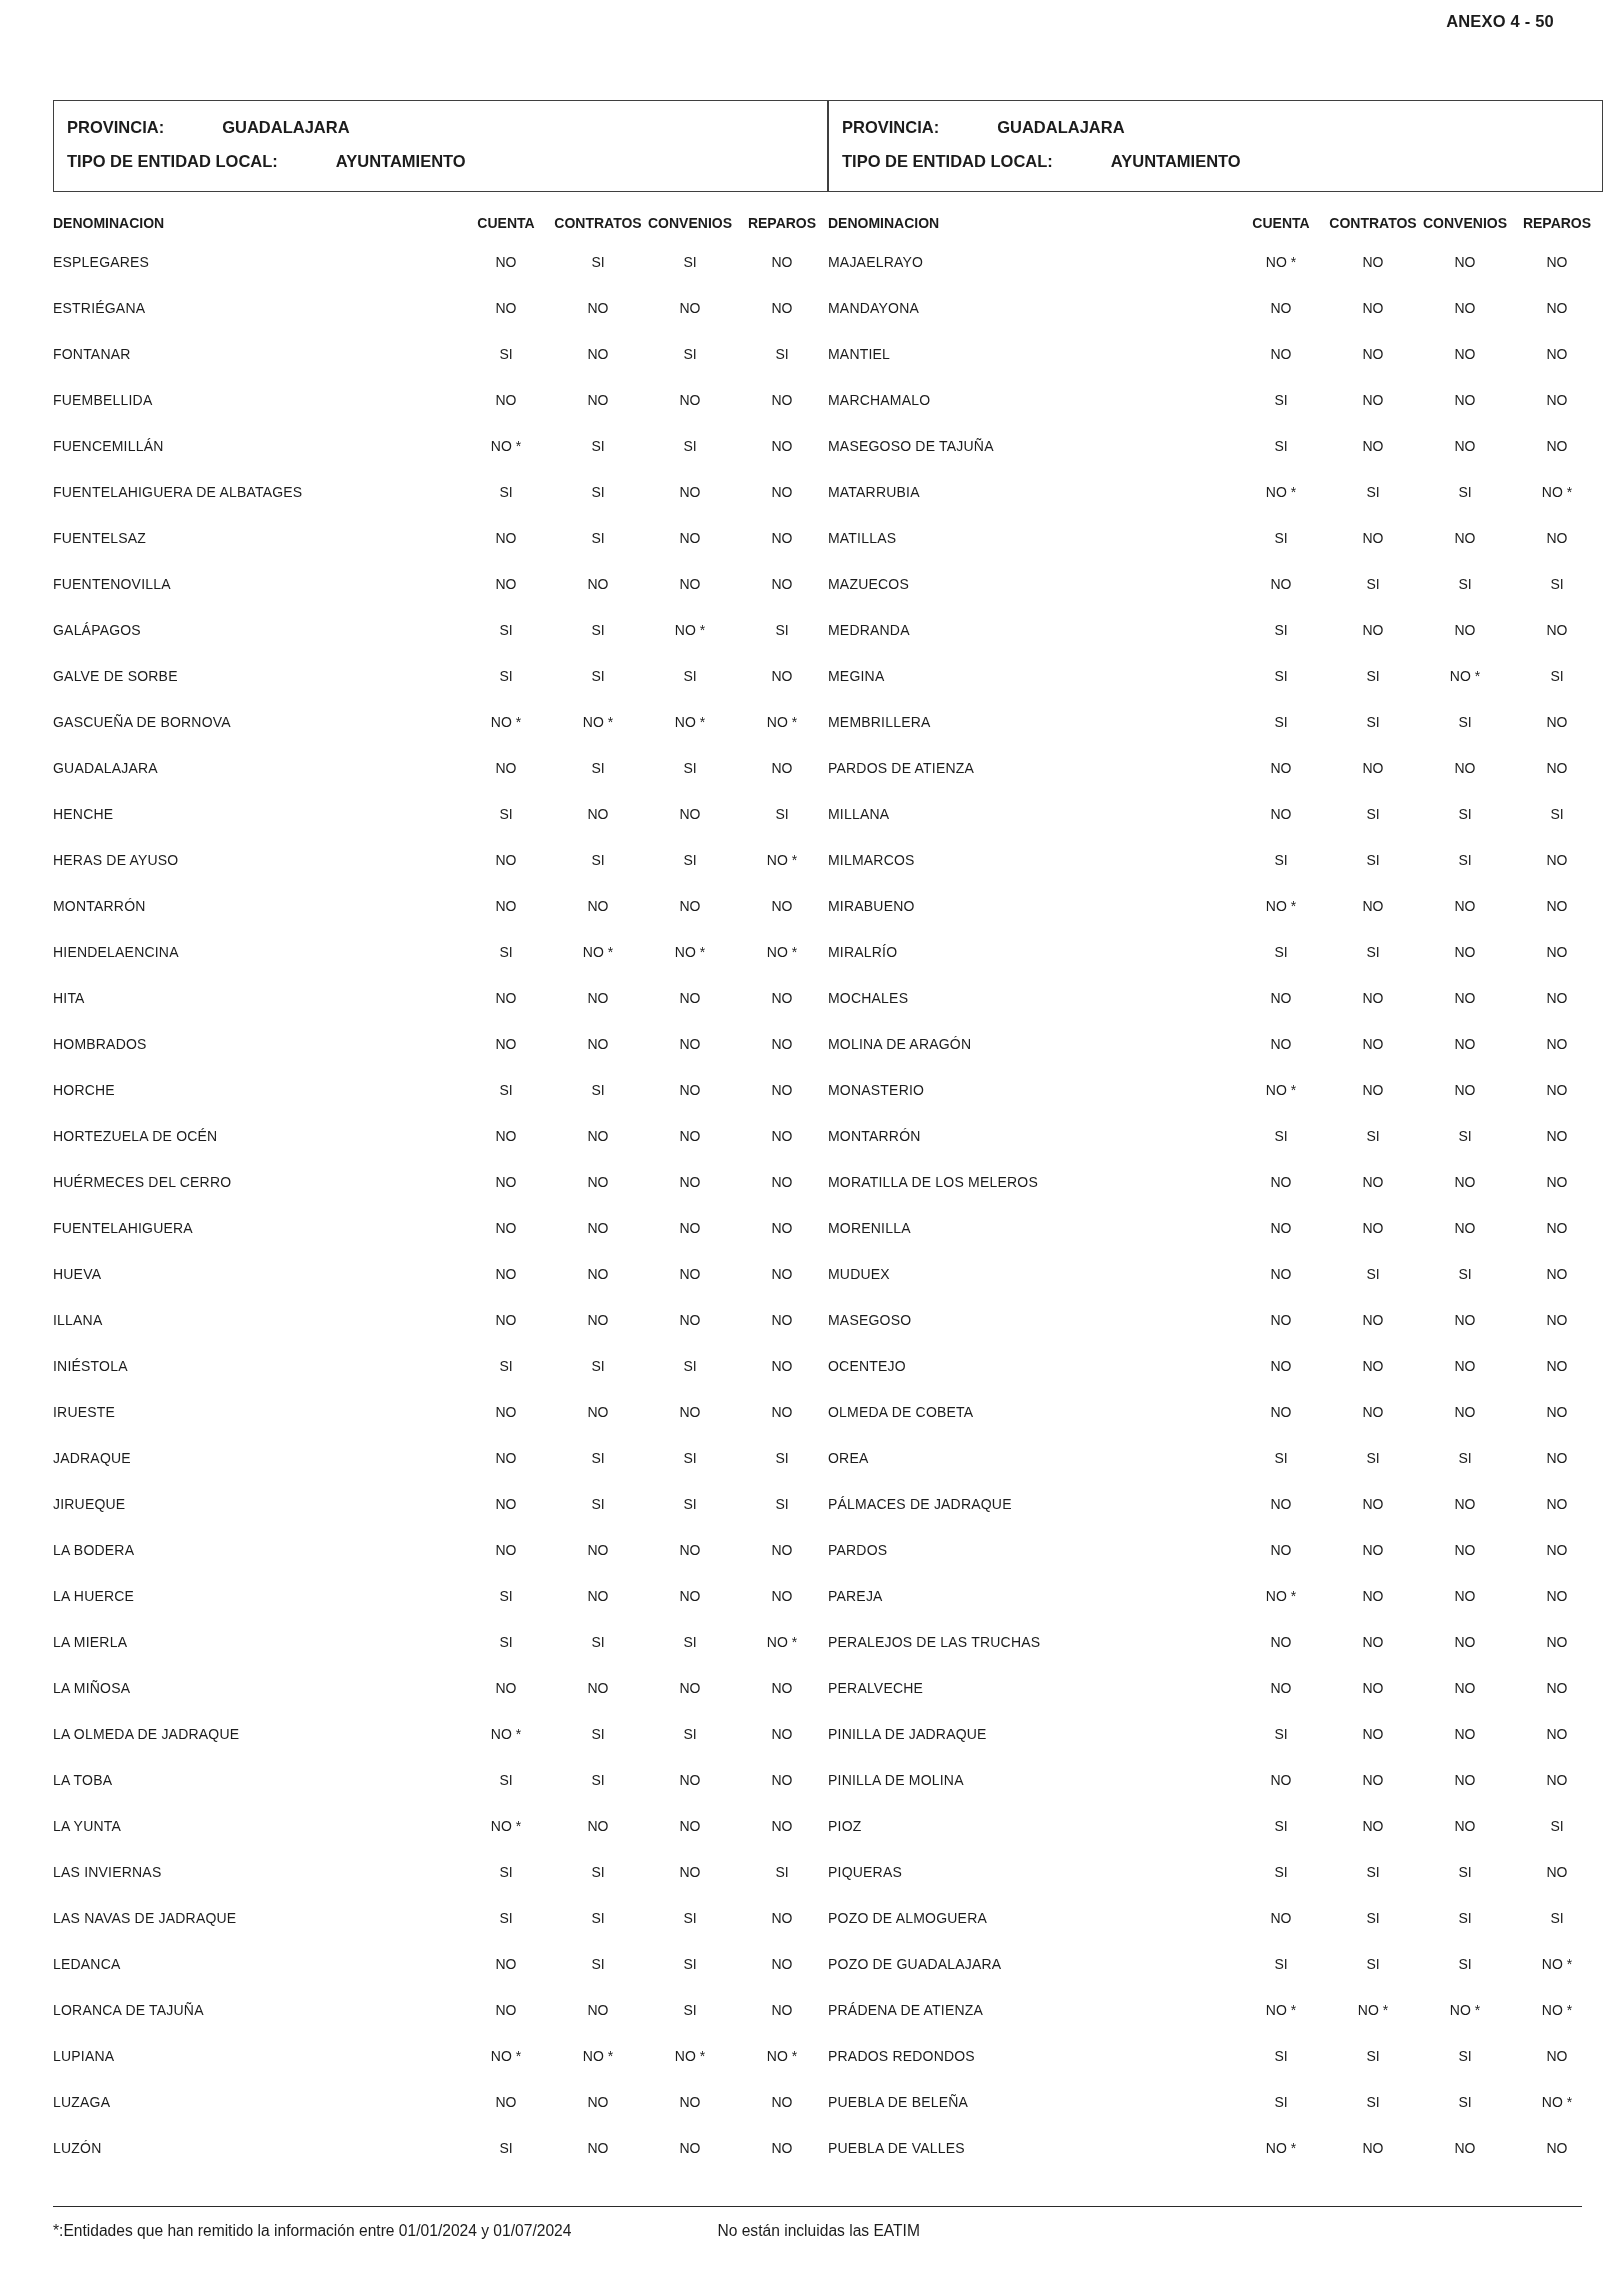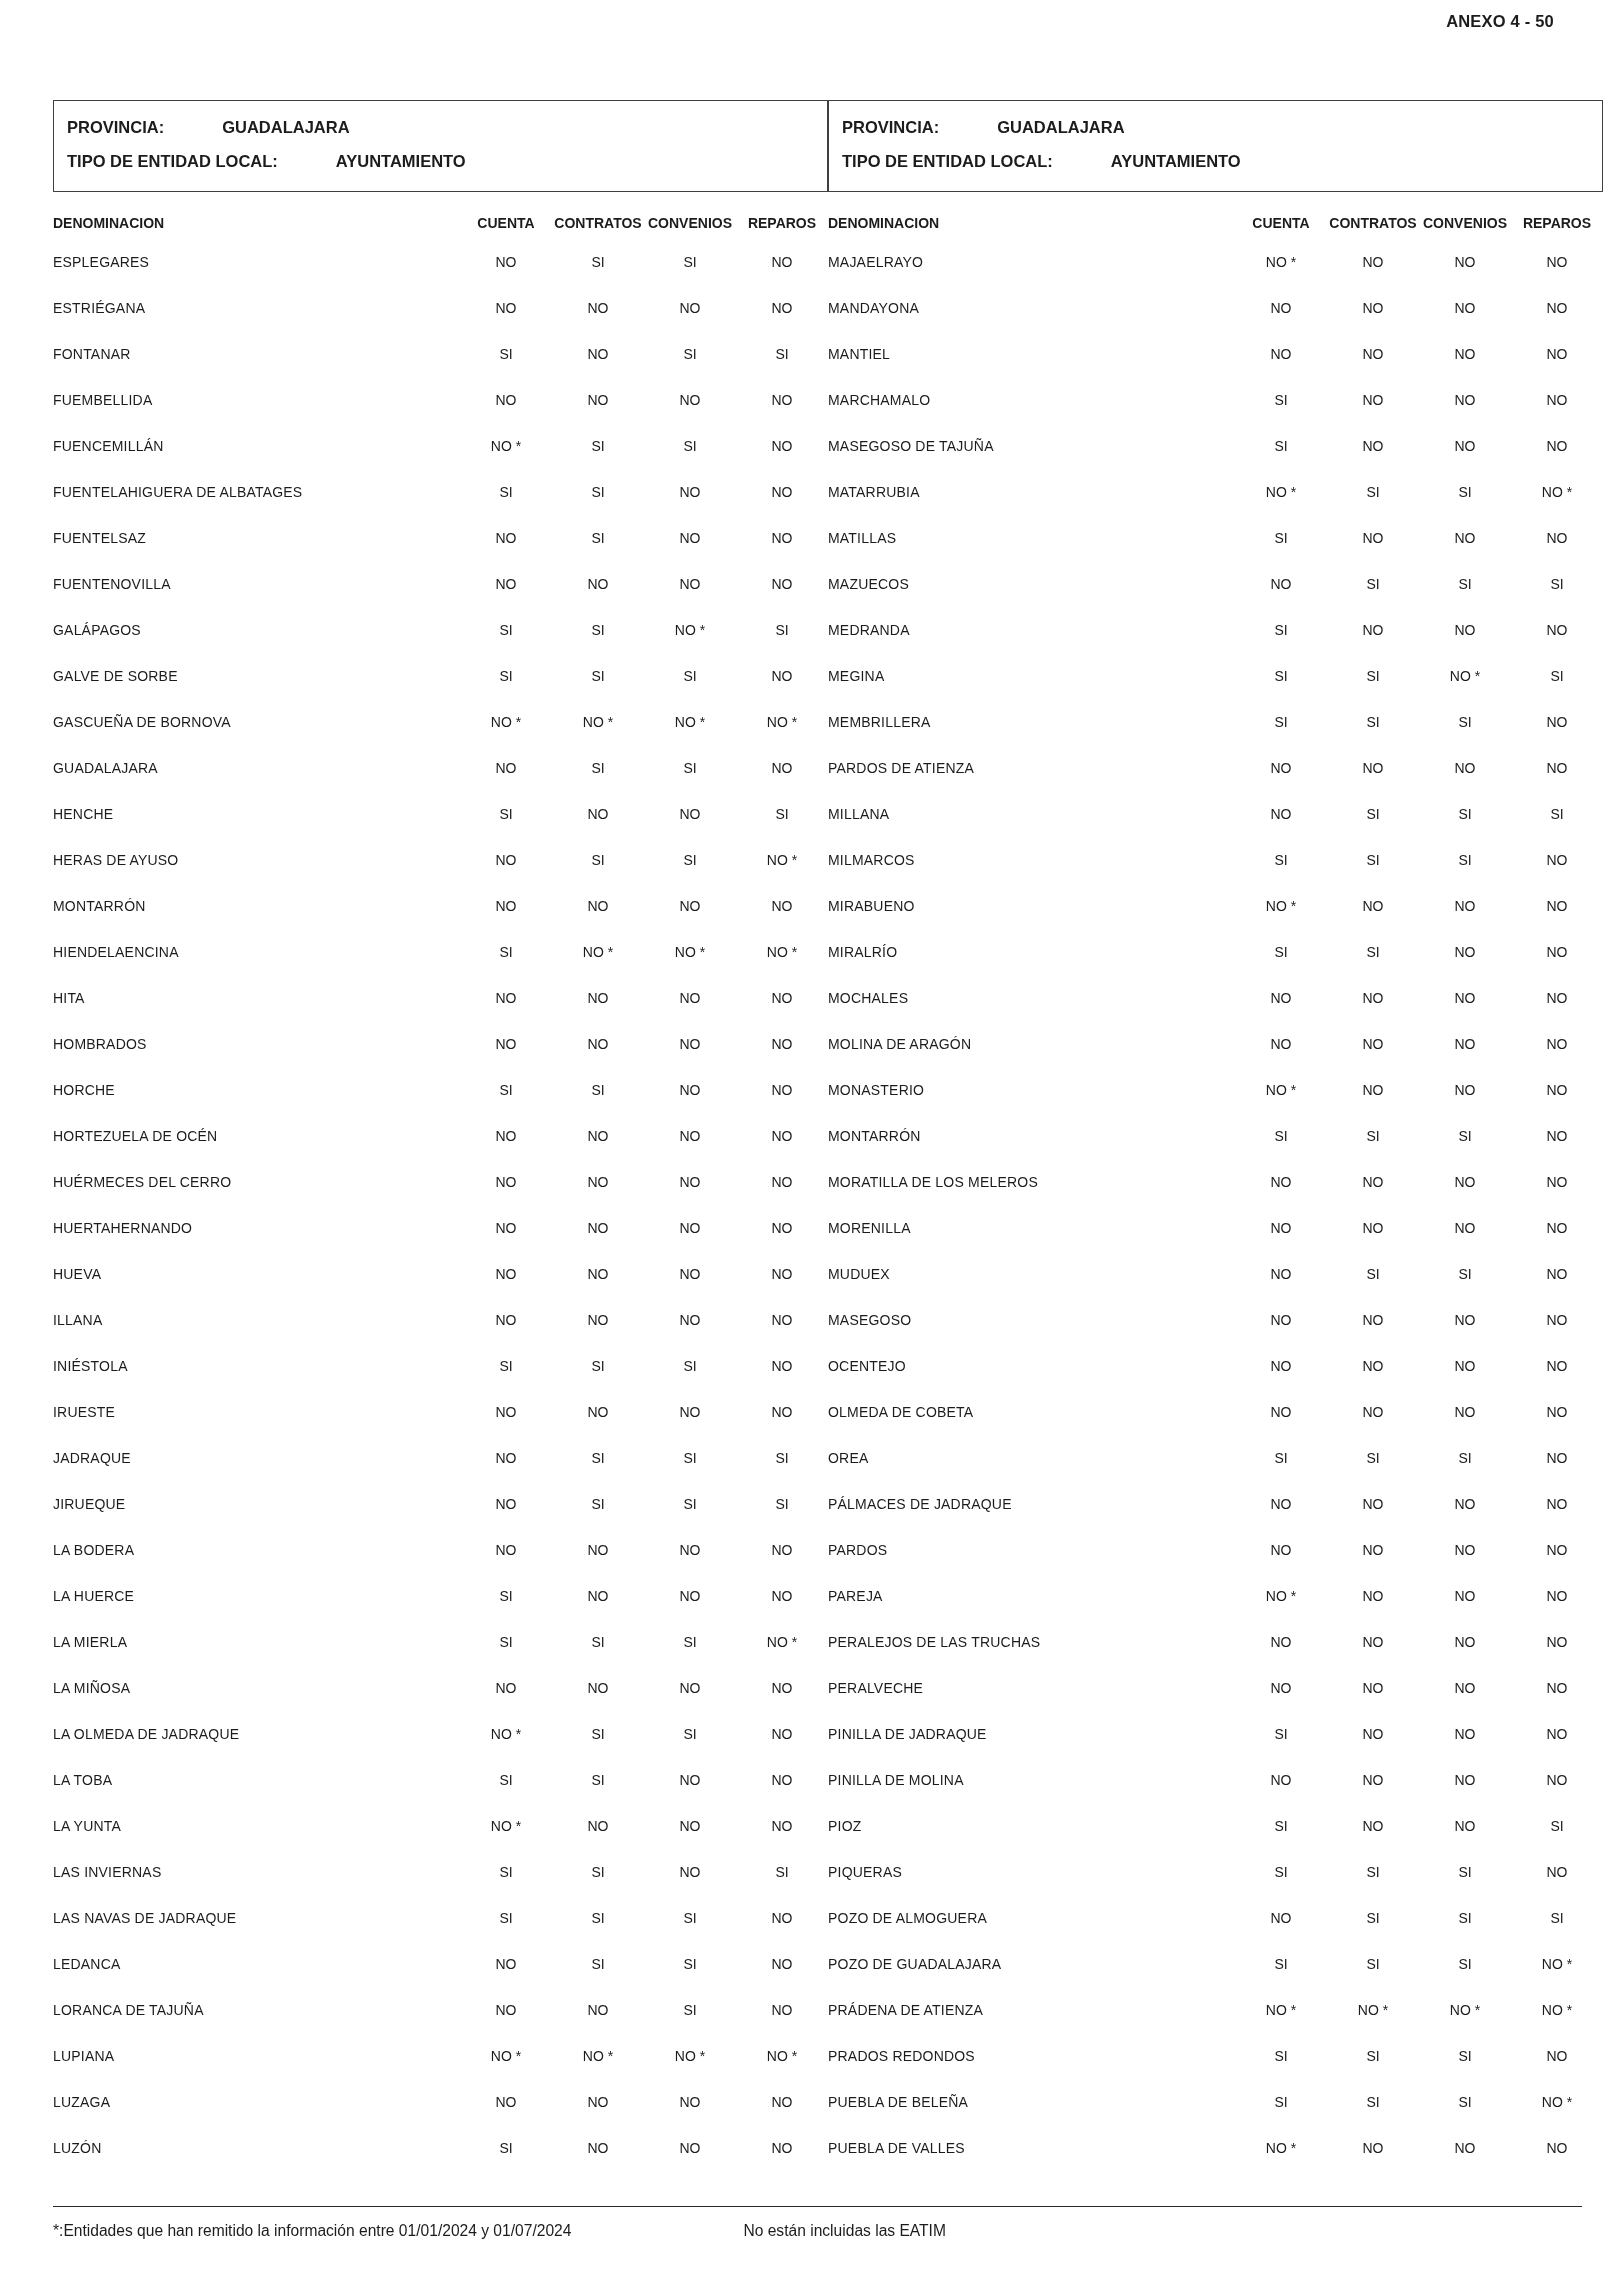--- a/index.html
+++ b/index.html
@@ -63,21 +63,20 @@
   .rule {
     height: 1.6px;
     background: #2a2a2a;
     margin-top: 35px;
     margin-right: 21.4px;
   }
   .footer {
     display: flex;
     margin-top: 15px;
     font-size: 15.6px;
-    gap: 26px;
   }
   .footer .note2 { margin-left: 146px; }
 </style>
 </head>
 <body>
 
 <div class="page">
 
   <div class="anexo">ANEXO 4 - 50</div>
 
@@ -243,21 +242,21 @@
             <div class="cell-val">NO</div>
           </div>
           <div class="row">
             <div class="cell-name">HUÉRMECES DEL CERRO</div>
             <div class="cell-val">NO</div>
             <div class="cell-val">NO</div>
             <div class="cell-val">NO</div>
             <div class="cell-val">NO</div>
           </div>
           <div class="row">
-            <div class="cell-name">HUERTAHERNANDO</div>
+            <div class="cell-name">FUENTELAHIGUERA</div>
             <div class="cell-val">NO</div>
             <div class="cell-val">NO</div>
             <div class="cell-val">NO</div>
             <div class="cell-val">NO</div>
           </div>
           <div class="row">
             <div class="cell-name">HUEVA</div>
             <div class="cell-val">NO</div>
             <div class="cell-val">NO</div>
             <div class="cell-val">NO</div>

